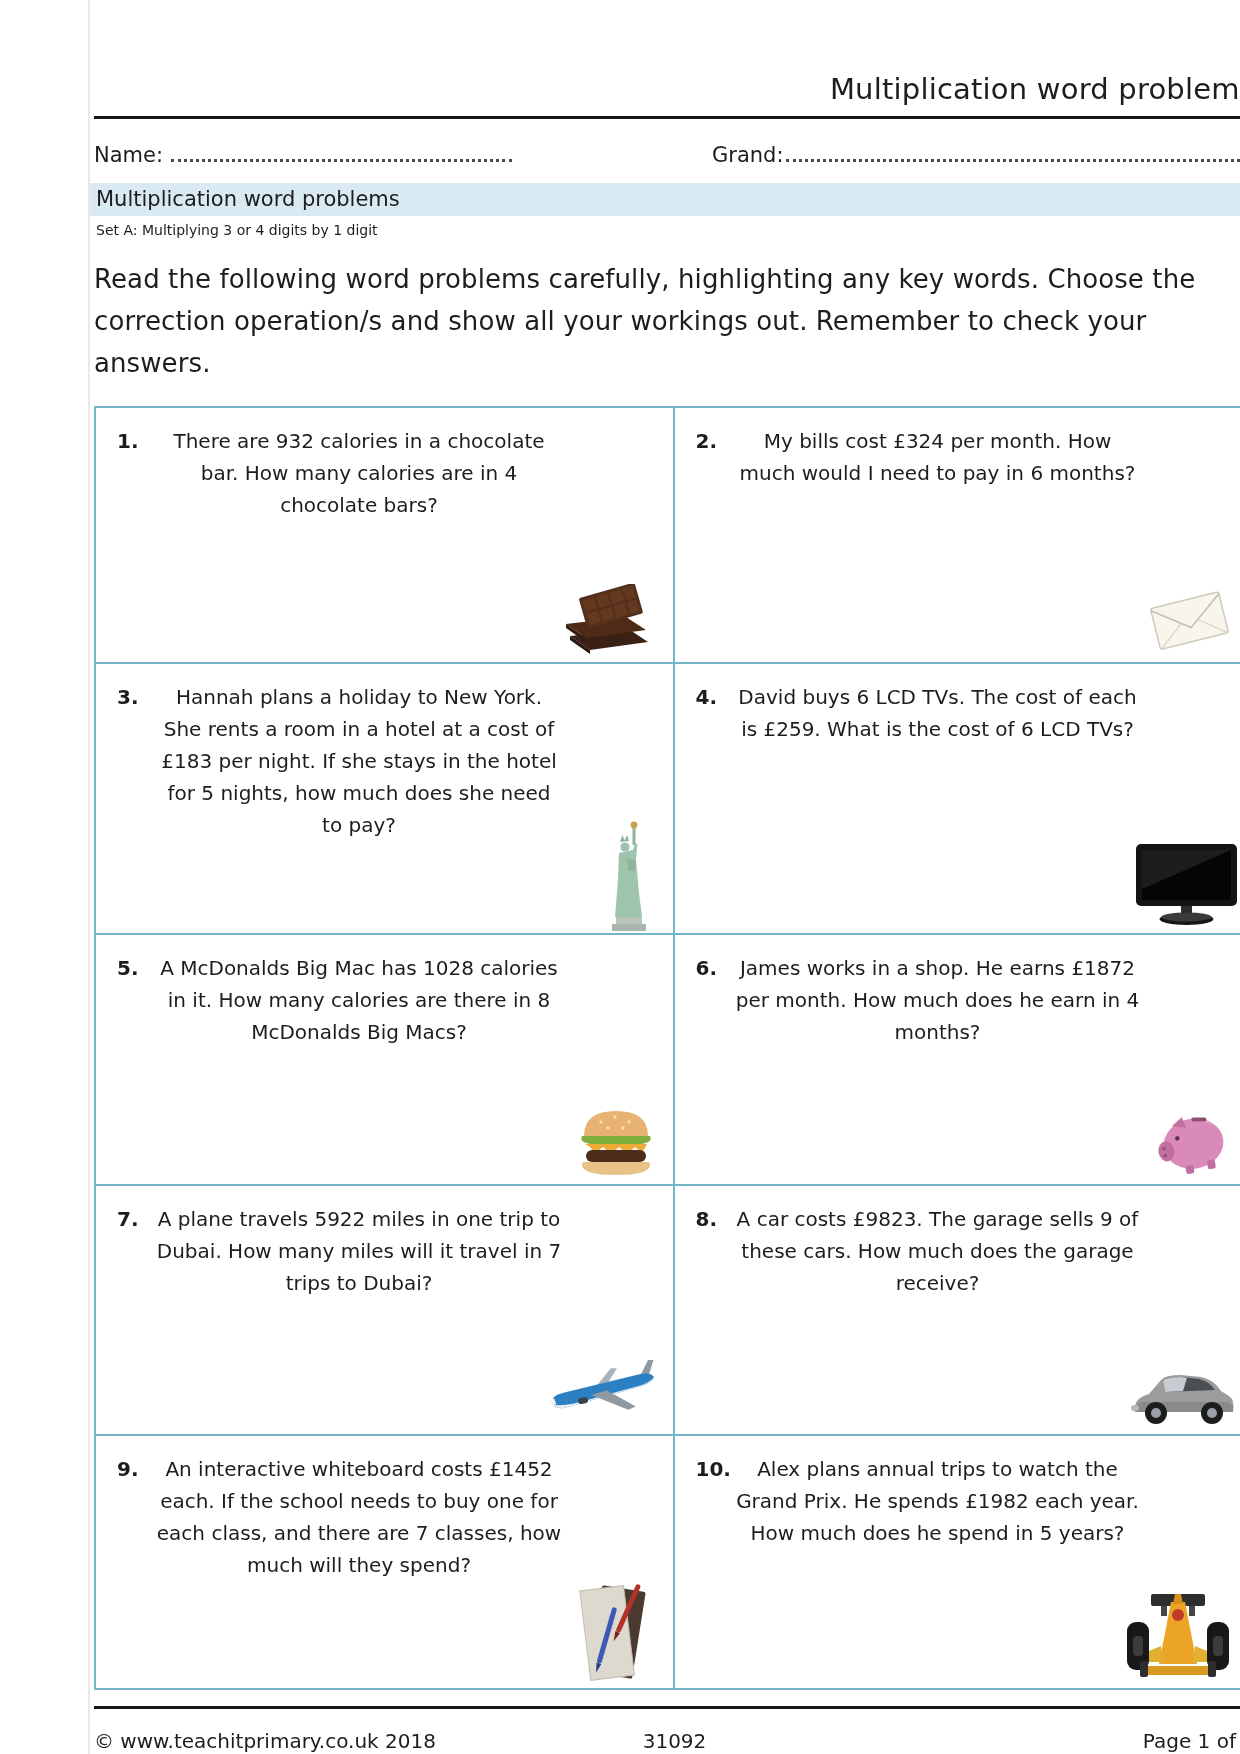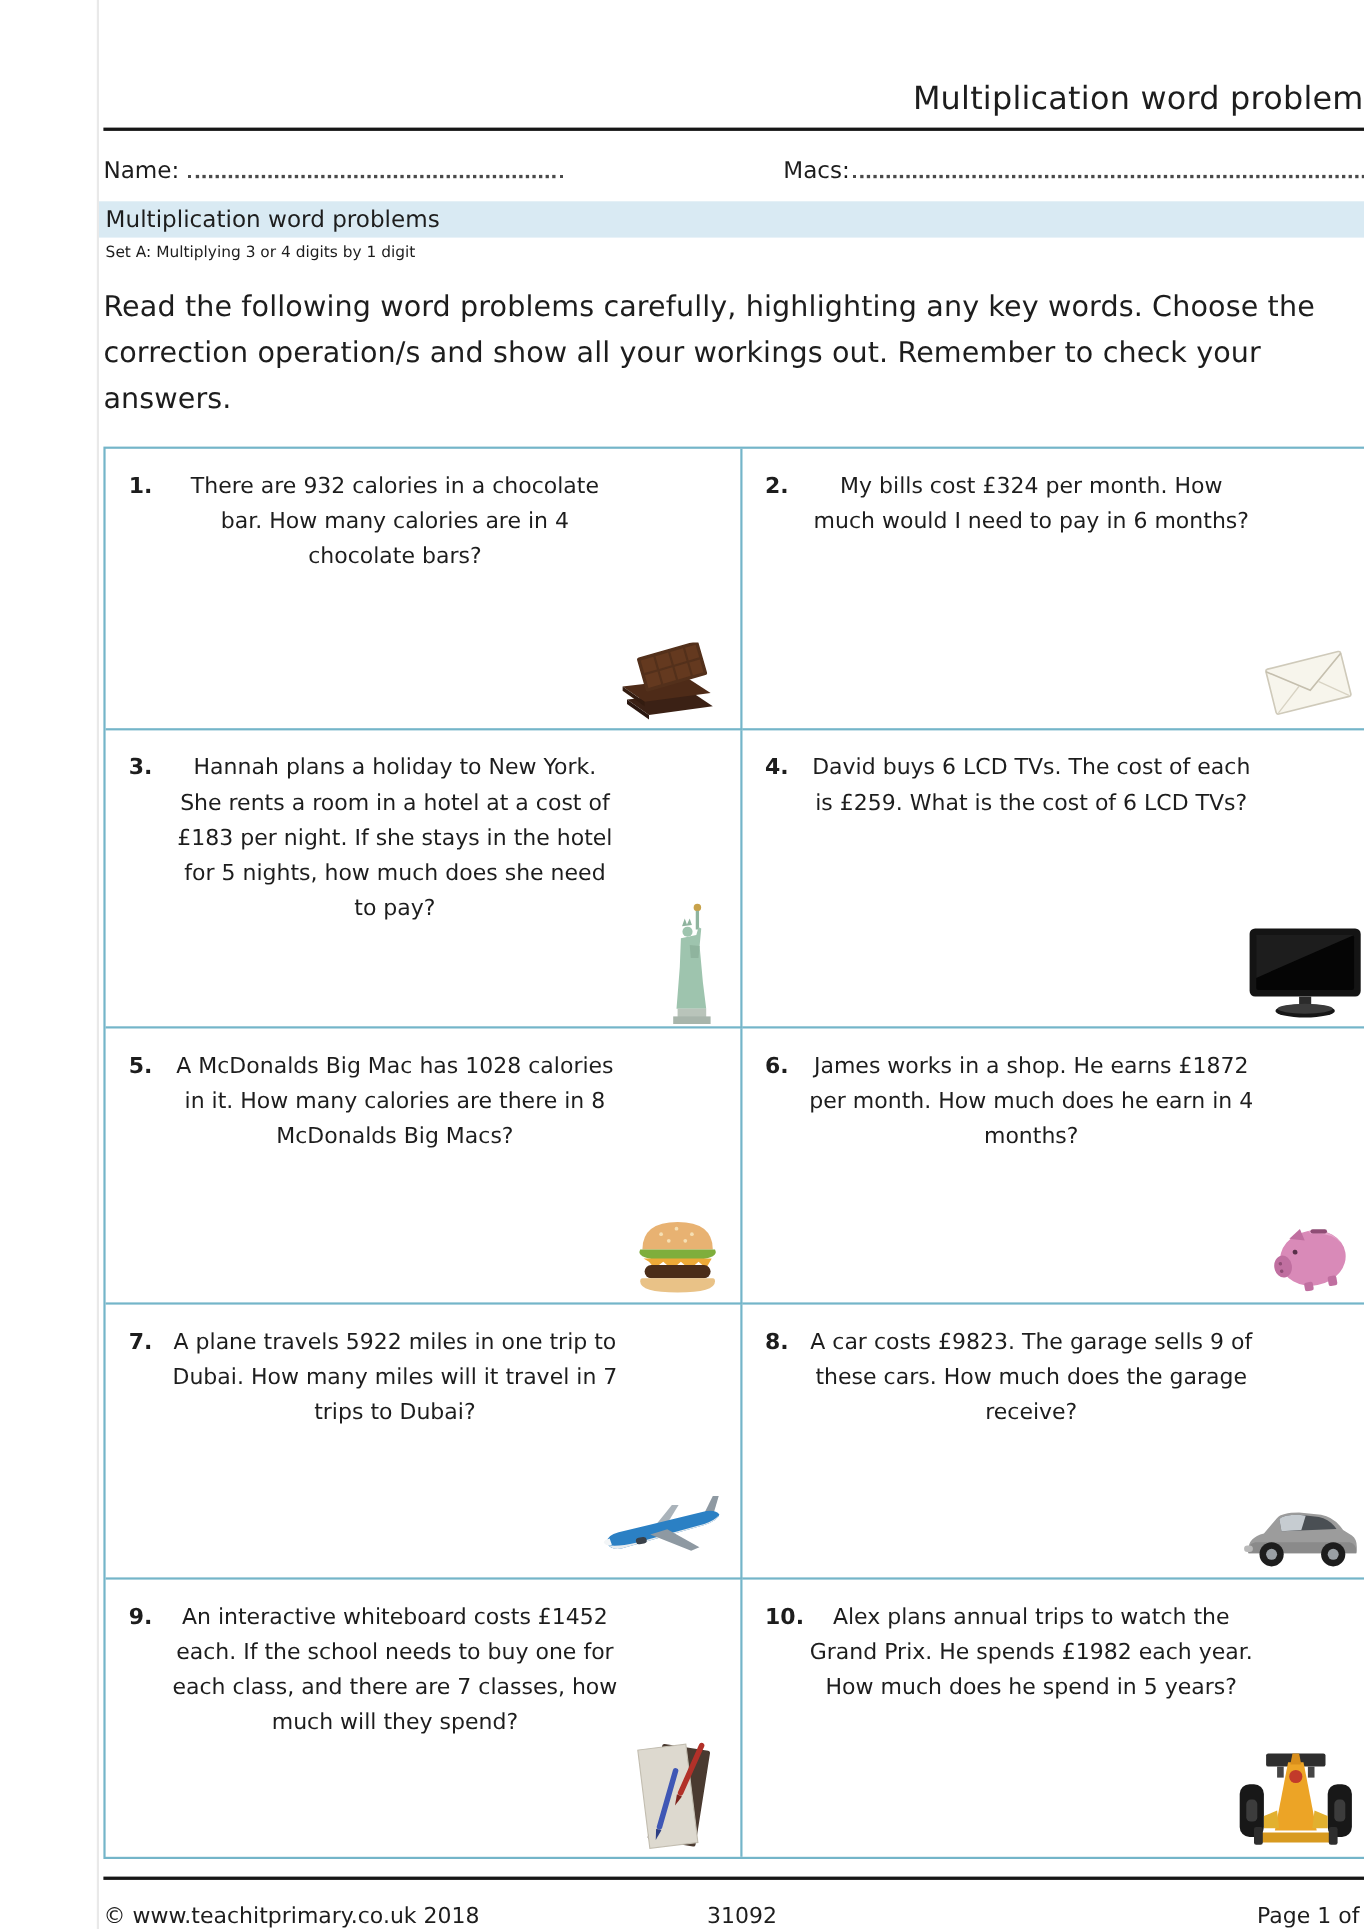--- a/index.html
+++ b/index.html
@@ -78,21 +78,21 @@
   <div class="doc-header">
     <div class="doc-title">Multiplication word problems</div>
   </div>
 
   <div class="name-date-row">
     <div class="name-block">
       <span class="field-label">Name:</span>
       <span class="dotline"></span>
     </div>
     <div class="date-block">
-      <span class="field-label">Macs:</span>
+      <span class="field-label">Grand:</span>
       <span class="dotline"></span>
     </div>
   </div>
 
   <div class="topic-bar">Multiplication word problems</div>
   <div class="set-line">Set A: Multiplying 3 or 4 digits by 1 digit</div>
   <p class="instructions">Read the following word problems carefully, highlighting any key words. Choose the correction operation/s and show all your workings out. Remember to check your answers.</p>
 
   <div class="qgrid">
 

